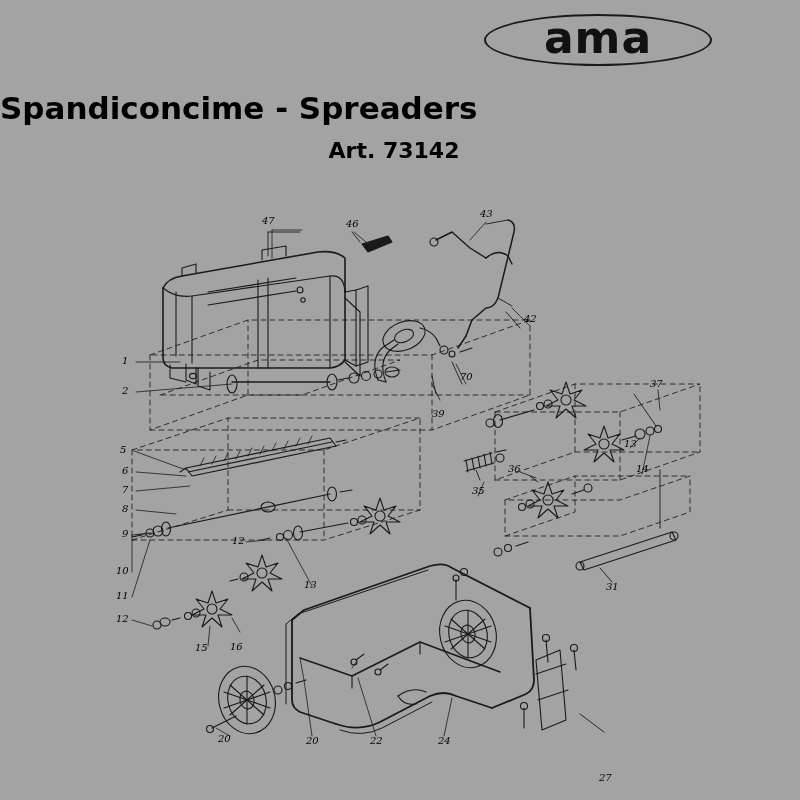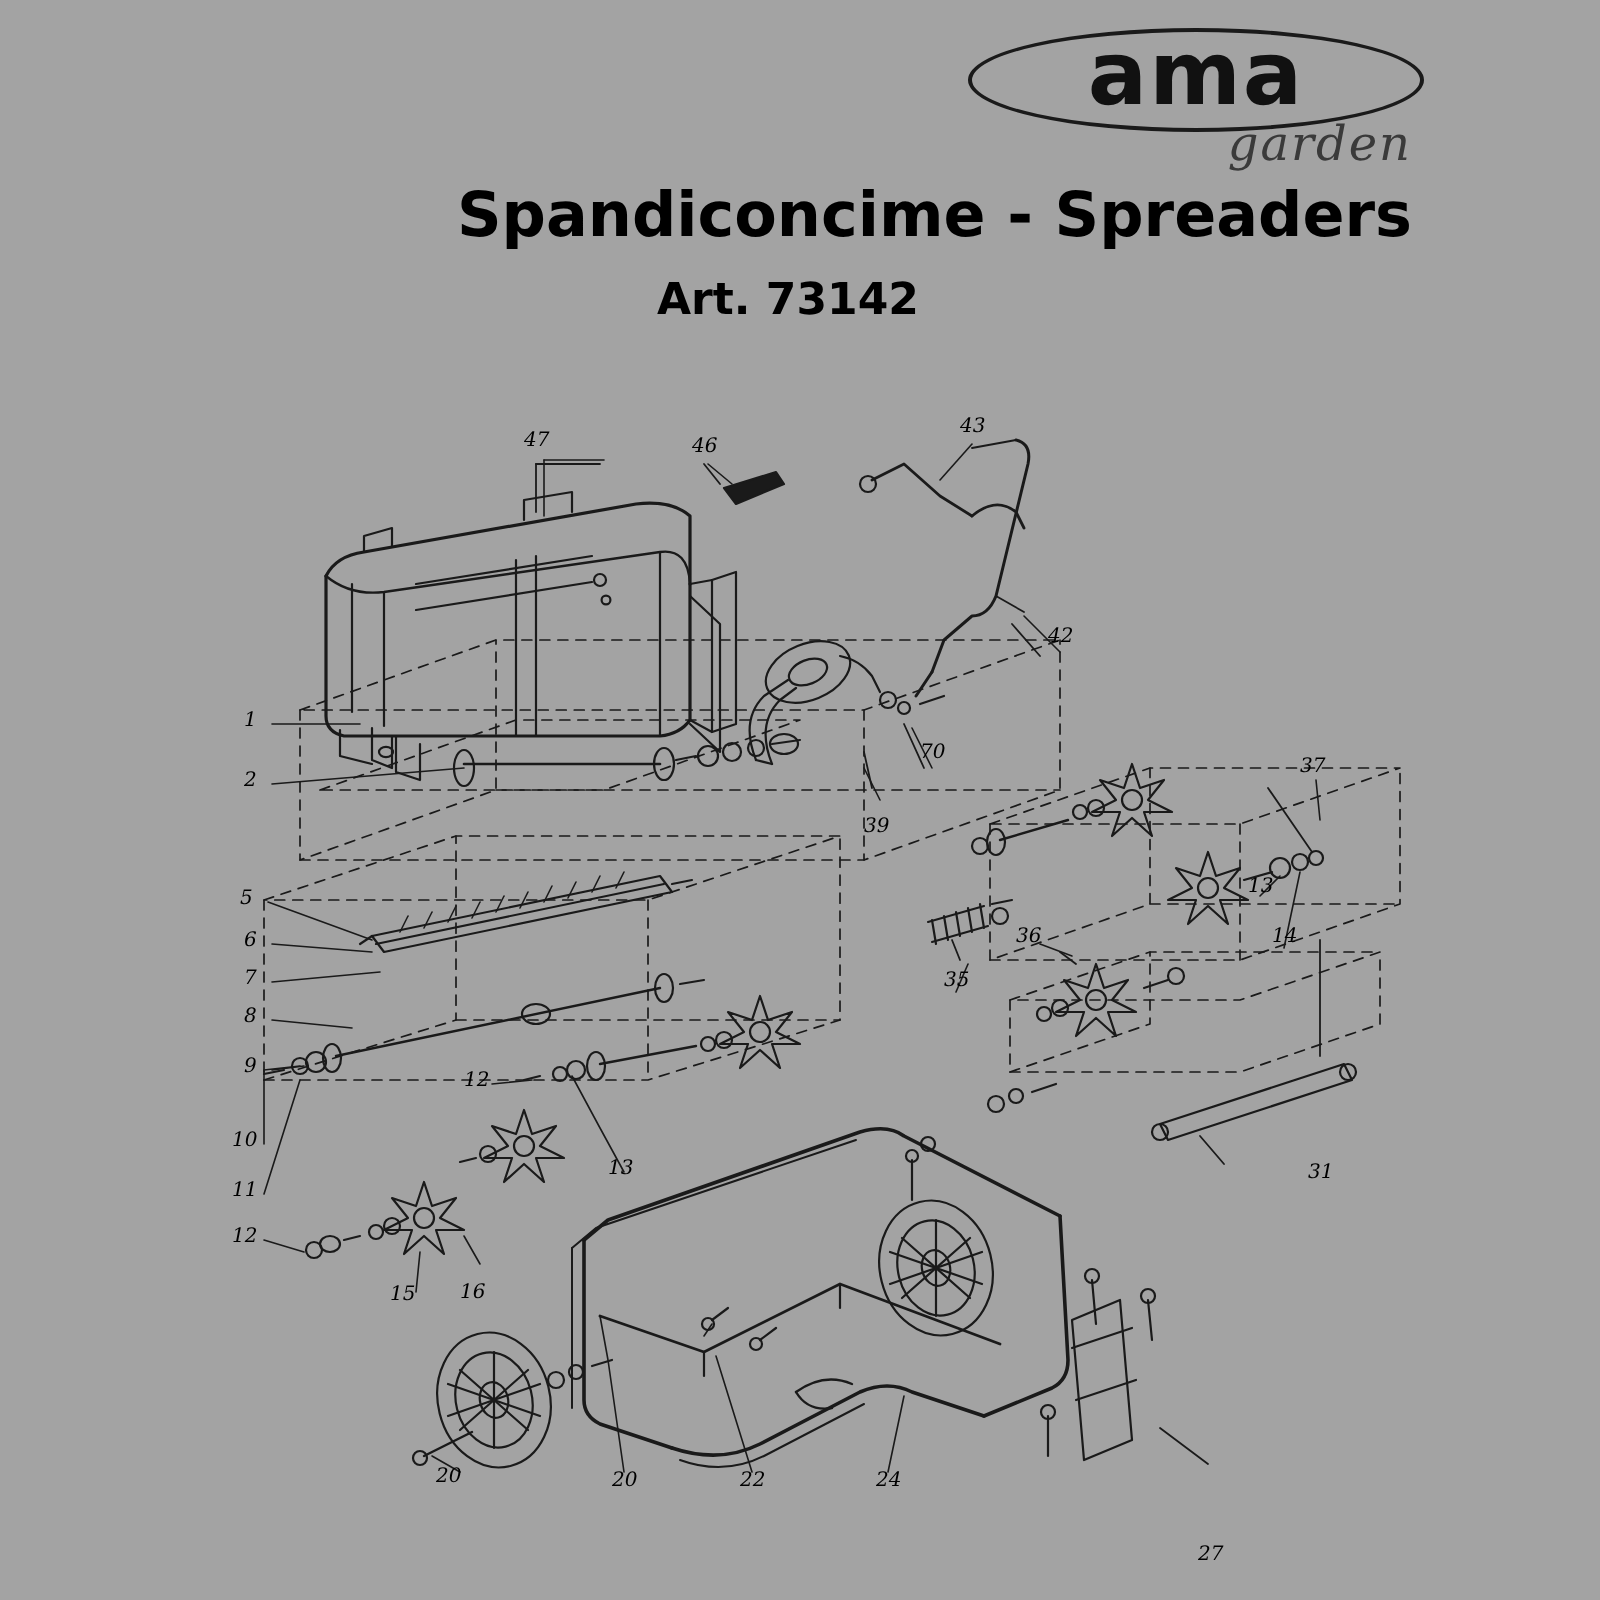--- a/index.html
+++ b/index.html
@@ -63,21 +63,21 @@
     font-size: 24px;
     color: #3a3a3a;
     letter-spacing: 1px;
   }
   
   .title {
     position: absolute;
     left: 0;
     top: 90px;
     width: 706px;
-    text-align: right;
+    text-align: left;
     font-family: "DejaVu Sans", sans-serif;
     font-weight: bold;
     font-size: 31px;
     letter-spacing: 0px;
     color: #000000;
   }
   .subtitle {
     position: absolute;
     left: 0;
     top: 138px;
@@ -106,21 +106,20 @@
   }
 </style>
 </head>
 <body>
 
 <div id="page">
 
   <div class="logo">
     <div class="logo-ellipse"></div>
     <div class="logo-ama">ama</div>
-    <div class="logo-garden">garden</div>
   </div>
 
   <div class="title">Spandiconcime - Spreaders</div>
   <div class="subtitle">Art. 73142</div>
 
   <div id="diagram">
     <svg width="800" height="610" viewBox="0 0 800 610">
       <g fill="none" stroke="#1a1a1a" stroke-width="1.1" stroke-linejoin="round" stroke-linecap="round">
 
         <g stroke-dasharray="5 4" stroke-width="0.85">
@@ -420,21 +419,21 @@
     <div class="callout" style="left:116px; top:433px;">12</div>
     <div class="callout" style="left:232px; top:355px;">12</div>
     <div class="callout" style="left:304px; top:399px;">13</div>
     <div class="callout" style="left:195px; top:462px;">15</div>
     <div class="callout" style="left:230px; top:441px;margin-top:20px;">16</div>
     <div class="callout" style="left:218px; top:553px;">20</div>
     <div class="callout" style="left:306px; top:555px;">20</div>
     <div class="callout" style="left:370px; top:555px;">22</div>
     <div class="callout" style="left:438px; top:555px;">24</div>
     <div class="callout" style="left:599px; top:555px;margin-top:37px;">27</div>
-    <div class="callout" style="left:606px; top:401px;margin-left:48px;">31</div>
+    <div class="callout" style="left:606px; top:401px;">31</div>
     <div class="callout" style="left:472px; top:305px;">35</div>
     <div class="callout" style="left:508px; top:283px;">36</div>
     <div class="callout" style="left:650px; top:198px;">37</div>
     <div class="callout" style="left:624px; top:258px;">13</div>
     <div class="callout" style="left:636px; top:283px;">14</div>
     <div class="callout" style="left:432px; top:228px;">39</div>
     <div class="callout" style="left:460px; top:191px;">70</div>
     <div class="callout" style="left:524px; top:133px;">42</div>
     <div class="callout" style="left:480px; top:28px;">43</div>
     <div class="callout" style="left:346px; top:38px;">46</div>

